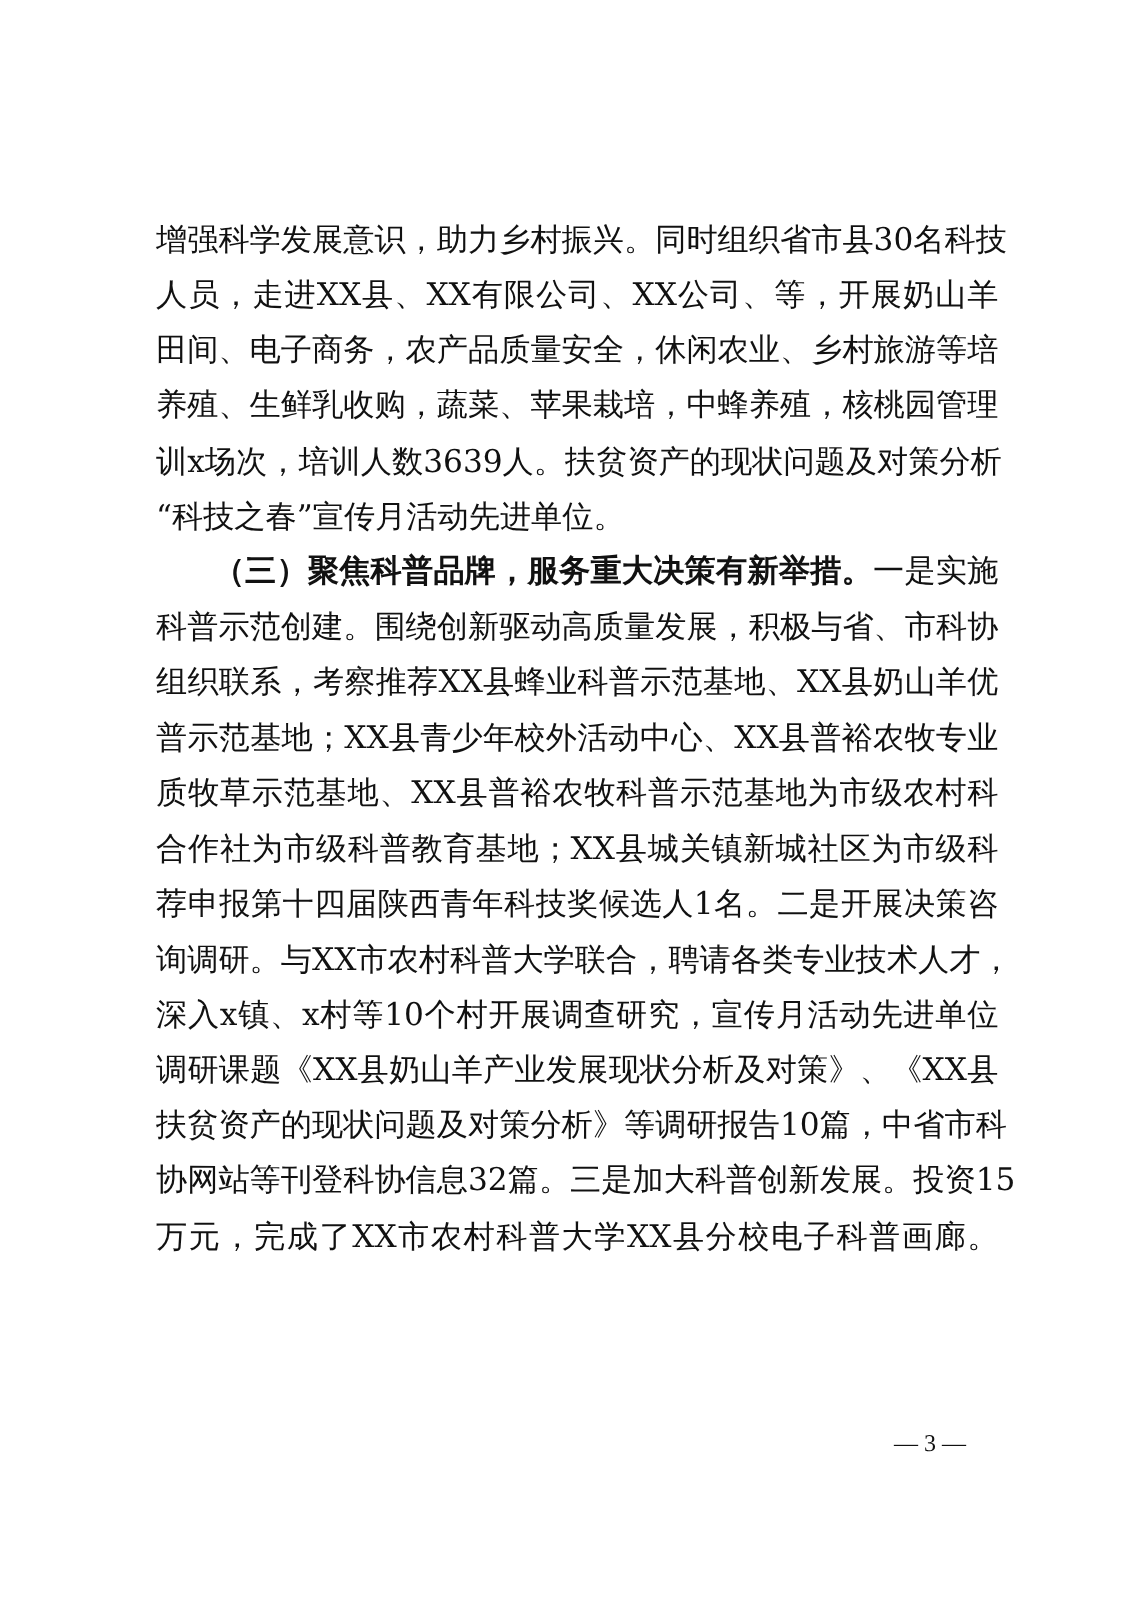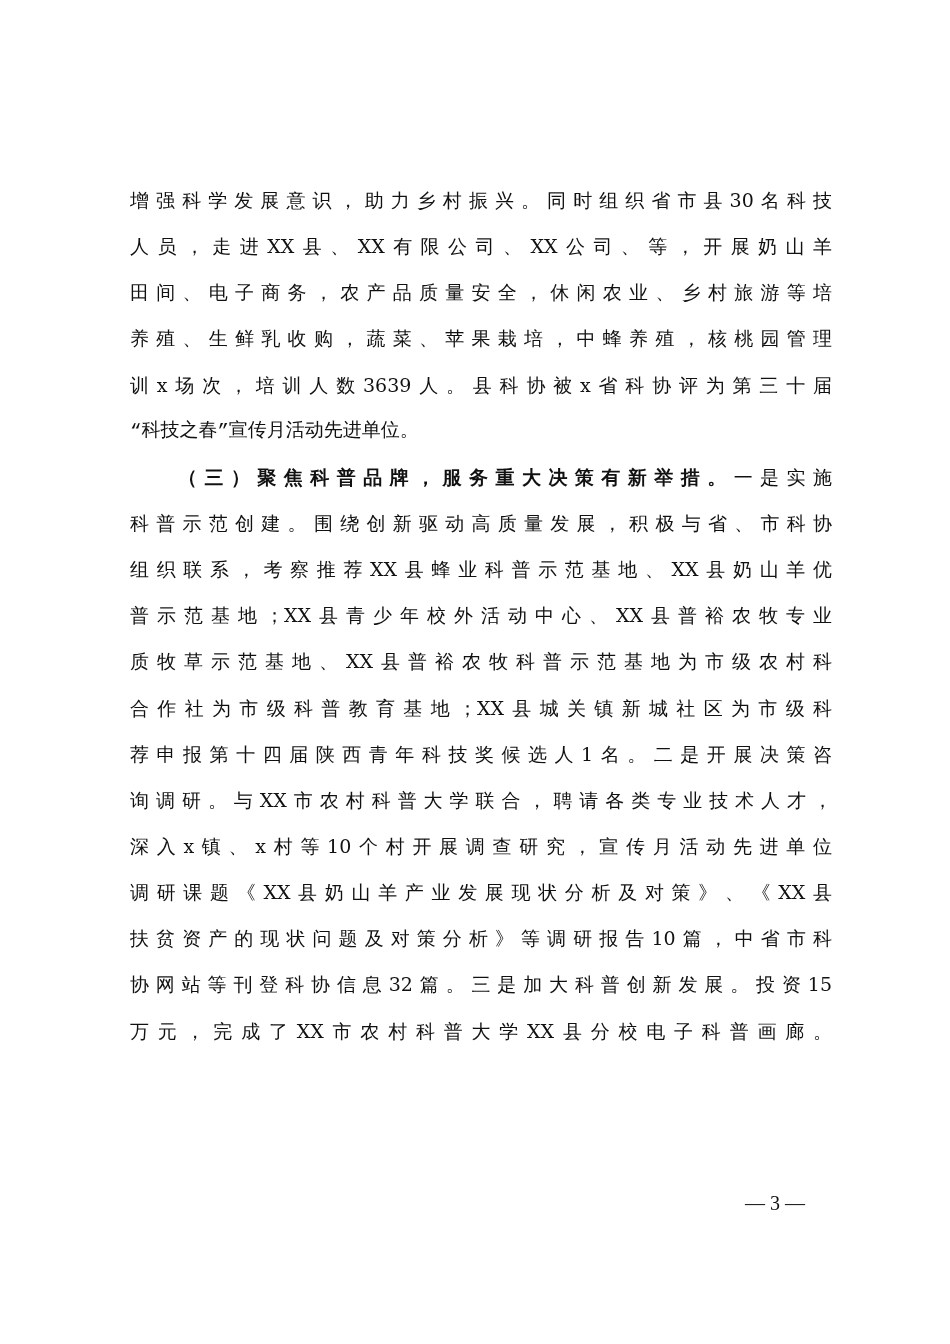--- a/index.html
+++ b/index.html
@@ -3,44 +3,44 @@
 <meta charset="utf-8">
 <style>
   html, body { margin: 0; padding: 0; background: #ffffff; }
   body { width: 950px; height: 1344px; position: relative; overflow: hidden; }
   .page {
     position: absolute; left: 0; top: 0; width: 950px; height: 1344px; background: #ffffff;
   }
   .body-text {
     position: absolute; left: 130px; top: 177px; width: 702px;
     font-family: "DejaVu Serif", "Liberation Serif", serif;
-    font-size: 19px; line-height: 46.15px; color: #111111;
+    font-size: 26px; line-height: 46.15px; color: #111111;
   }
   .line {
     display: block; height: 46.15px; white-space: nowrap;
     text-align: justify; text-align-last: justify; letter-spacing: 0;
   }
-  .line.last { text-align-last: left; font-family: Liberation Mono, monospace; }
-  .line.indent { padding-left: 48px; }
+  .line.last { text-align-last: left; }
+  .line.indent { padding-left: 48px; font-family: Liberation Mono, monospace; }
   .heading-span { font-weight: bold; }
   .page-number {
     position: absolute; left: 740px; top: 1192px; width: 70px; text-align: center;
     font-family: "Liberation Serif", "DejaVu Serif", serif; font-size: 20px; color: #111111;
   }
 </style>
 </head>
 <body>
 
 <div class="page">
   <div class="body-text">
     <span class="line">增强科学发展意识，助力乡村振兴。同时组织省市县30名科技</span>
     <span class="line">人员，走进XX县、XX有限公司、XX公司、等，开展奶山羊</span>
     <span class="line">田间、电子商务，农产品质量安全，休闲农业、乡村旅游等培</span>
     <span class="line">养殖、生鲜乳收购，蔬菜、苹果栽培，中蜂养殖，核桃园管理</span>
-    <span class="line">训x场次，培训人数3639人。县科协被x省科协评为第三十届</span>
+    <span class="line">训x场次，培训人数3639人。扶贫资产的现状问题及对策分析</span>
     <span class="line last">“科技之春”宣传月活动先进单位。</span>
 
     <span class="line indent"><span class="heading-span">（三）聚焦科普品牌，服务重大决策有新举措。</span><span>一是实施</span></span>
     <span class="line">科普示范创建。围绕创新驱动高质量发展，积极与省、市科协</span>
     <span class="line">组织联系，考察推荐XX县蜂业科普示范基地、XX县奶山羊优</span>
     <span class="line">普示范基地；XX县青少年校外活动中心、XX县普裕农牧专业</span>
     <span class="line">质牧草示范基地、XX县普裕农牧科普示范基地为市级农村科</span>
     <span class="line">合作社为市级科普教育基地；XX县城关镇新城社区为市级科</span>
     <span class="line">荐申报第十四届陕西青年科技奖候选人1名。二是开展决策咨</span>
     <span class="line">询调研。与XX市农村科普大学联合，聘请各类专业技术人才，</span>

